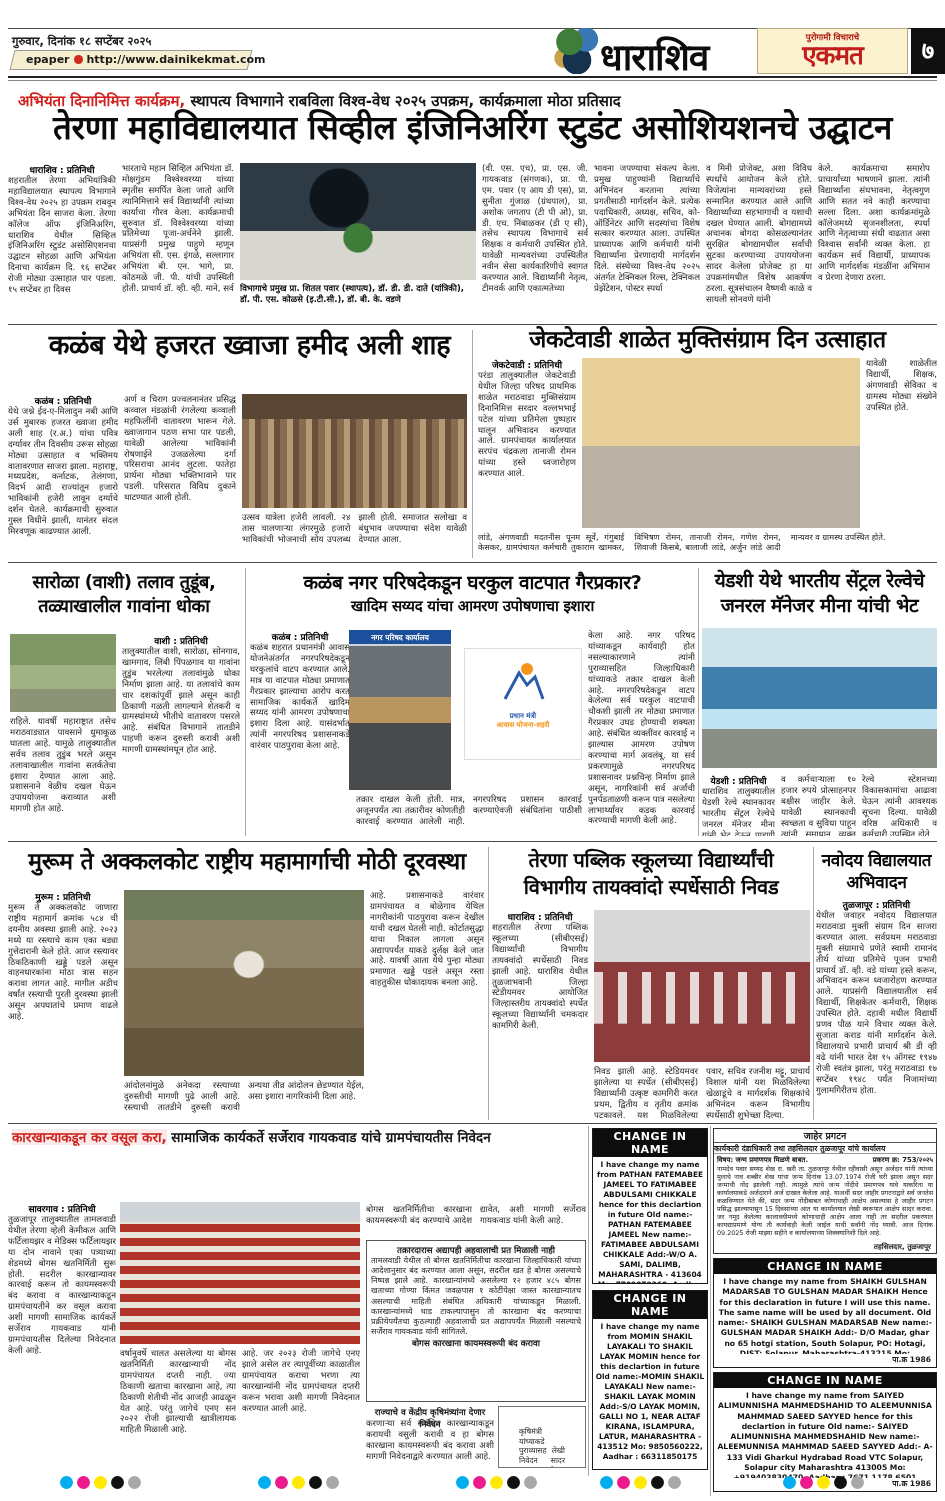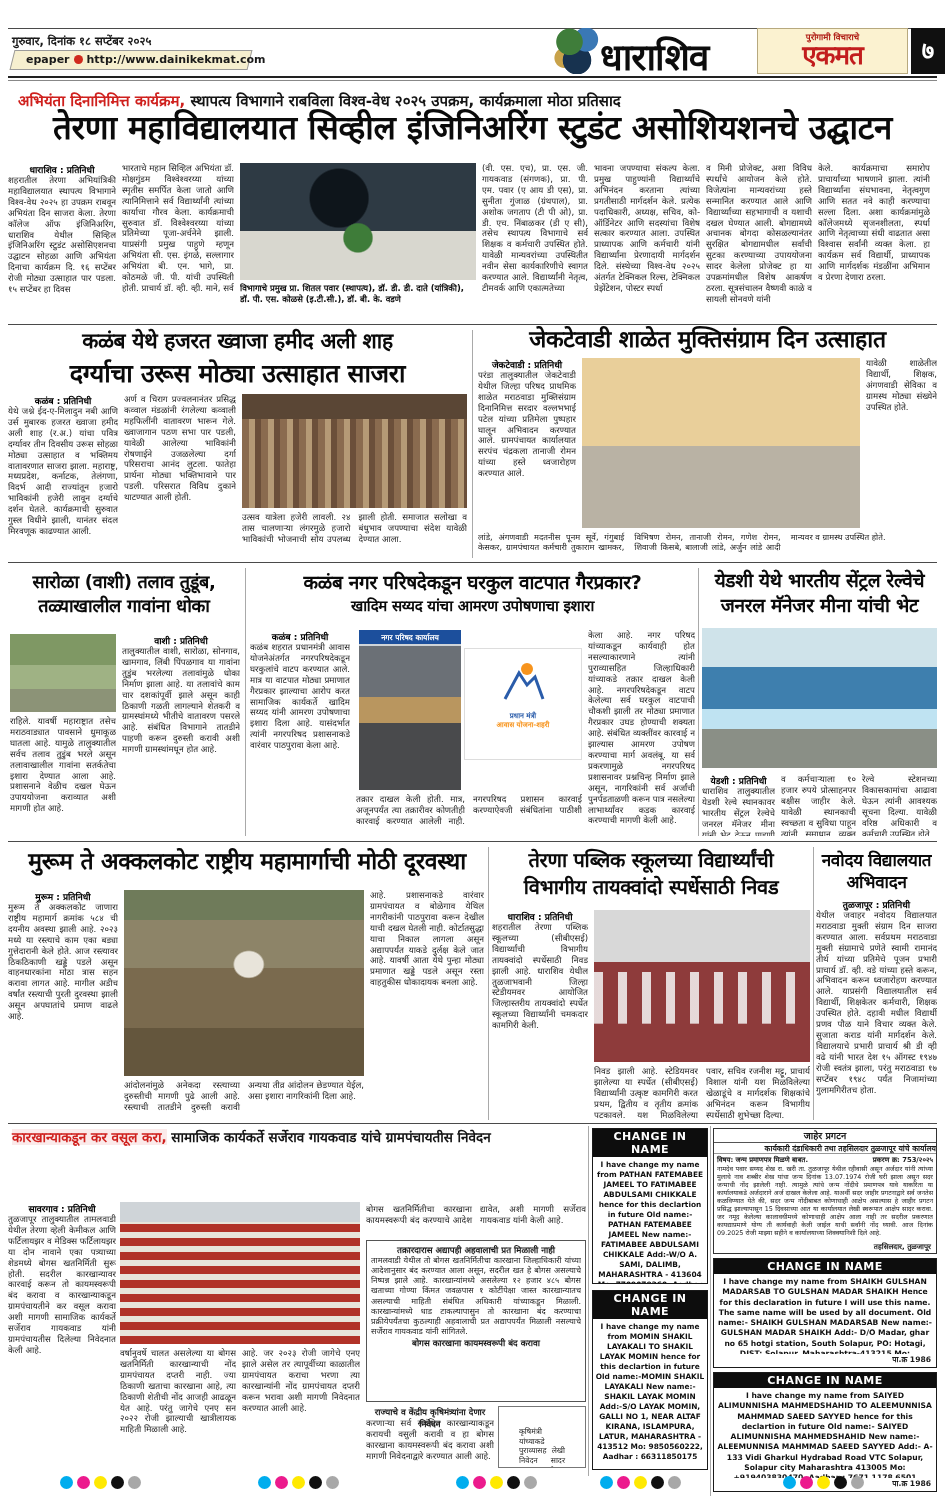--- a/index.html
+++ b/index.html
@@ -72,22 +72,21 @@
       linear-gradient(180deg,#2e3a44 0 58%,#d8d7cf 58% 100%);"></div>
   <div class="abs cap" style="left:240px;top:283px;width:236px;height:36px;">विभागाचे प्रमुख प्रा. शितल पवार (स्थापत्य), डॉ. डी. डी. दाते (यांत्रिकी), डॉ. पी. एस. कोळसे (इ.टी.सी.), डॉ. बी. के. वडणे</div>
 
   <div class="abs j" style="left:482px;top:163px;width:106px;height:158px;">(वी. एस. एच), प्रा. एस. जी. गायकवाड (संगणक), प्रा. पी. एम. पवार (ए आय डी एस), प्रा. सुनीता गुंजाळ (ग्रंथपाल), प्रा. अशोक जगताप (टी पी ओ), प्रा. डी. एच. निंबाळकर (डी ए सी), तसेच स्थापत्य विभागाचे सर्व शिक्षक व कर्मचारी उपस्थित होते. यावेळी मान्यवरांच्या उपस्थितीत नवीन सेसा कार्यकारिणीचे स्वागत करण्यात आले. विद्यार्थ्यांनी नेतृत्व, टीमवर्क आणि एकात्मतेच्या</div>
   <div class="abs j" style="left:594px;top:163px;width:106px;height:158px;">भावना जपण्याचा संकल्प केला. प्रमुख पाहुण्यांनी विद्यार्थ्यांचे अभिनंदन करताना त्यांच्या प्रगतीसाठी मार्गदर्शन केले. प्रत्येक पदाधिकारी, अध्यक्ष, सचिव, को-ऑर्डिनेटर आणि सदस्यांचा विशेष सत्कार करण्यात आला. उपस्थित प्राध्यापक आणि कर्मचारी यांनी विद्यार्थ्यांना प्रेरणादायी मार्गदर्शन दिले. संस्थेच्या विश्व-वेध २०२५ अंतर्गत टेक्निकल रिल्स, टेक्निकल प्रेझेंटेशन, पोस्टर स्पर्धा</div>
   <div class="abs j" style="left:706px;top:163px;width:106px;height:158px;">व मिनी प्रोजेक्ट, अशा विविध स्पर्धांचे आयोजन केले होते. विजेत्यांना मान्यवरांच्या हस्ते सन्मानित करण्यात आले आणि विद्यार्थ्यांच्या सहभागाची व यशाची दखल घेण्यात आली. बोगद्यामध्ये अचानक बोगदा कोसळल्यानंतर सुरक्षित बोगद्यामधील सर्वांची सुटका करण्याच्या उपाययोजना सादर केलेला प्रोजेक्ट हा या उपक्रमांमधील विशेष आकर्षण ठरला. सूत्रसंचालन वैष्णवी काळे व सायली सोनवणे यांनी</div>
   <div class="abs j" style="left:818px;top:163px;width:112px;height:158px;">केले. कार्यक्रमाचा समारोप प्राचार्यांच्या भाषणाने झाला. त्यांनी विद्यार्थ्यांना संघभावना, नेतृत्वगुण आणि सतत नवे काही करण्याचा सल्ला दिला. अशा कार्यक्रमांमुळे कॉलेजमध्ये सृजनशीलता, स्पर्धा आणि नेतृत्वाच्या संधी वाढतात असा विश्वास सर्वांनी व्यक्त केला. हा कार्यक्रम सर्व विद्यार्थी, प्राध्यापक आणि मार्गदर्शक मंडळींना अभिमान व प्रेरणा देणारा ठरला.</div>
 
   <div class="hr" style="top:324px;"></div>
 
-  <div class="abs hl" style="left:8px;top:330px;width:459px;font-size:21px;">कळंब येथे हजरत ख्वाजा हमीद अली शाह</div>
-  <div class="abs hl" style="left:8px;top:360px;width:459px;font-size:25px;">दर्ग्याचा उरूस मोठ्या उत्साहात साजरा</div>
+  <div class="abs hl" style="left:20px;top:330px;width:459px;font-size:27px;">कळंब येथे हजरत ख्वाजा हमीद अली शाह</div>
   <div class="abs dl" style="left:8px;top:394px;width:110px;">कळंब : प्रतिनिधी</div>
   <div class="abs j" style="left:8px;top:406px;width:110px;height:150px;">येथे जश्ने ईद-ए-मिलादुन नबी आणि उर्स मुबारक हजरत ख्वाजा हमीद अली शाह (र.अ.) यांचा पवित्र दर्ग्यावर तीन दिवसीय उरूस सोहळा मोठ्या उत्साहात व भक्तिमय वातावरणात साजरा झाला. महाराष्ट्र, मध्यप्रदेश, कर्नाटक, तेलंगणा, विदर्भ आदी राज्यांतून हजारो भाविकांनी हजेरी लावून दर्ग्याचे दर्शन घेतले. कार्यक्रमाची सुरुवात गुस्ल विधीने झाली, यानंतर संदल मिरवणूक काढण्यात आली.</div>
   <div class="abs j" style="left:124px;top:394px;width:112px;height:162px;">अर्ण व चिराग प्रज्वलनानंतर प्रसिद्ध कव्वाल मंडळांनी रंगलेल्या कव्वाली महफिलींनी वातावरण भारून गेले. ख्वाजागान पठण सभा पार पडली, यावेळी आलेल्या भाविकांनी रोषणाईने उजळलेल्या दर्गा परिसराचा आनंद लुटला. फातेहा प्रार्थना मोठ्या भक्तिभावाने पार पडली. परिसरात विविध दुकाने थाटण्यात आली होती.</div>
   <div class="photo" style="left:242px;top:394px;width:225px;height:114px;background:
       linear-gradient(180deg,#5a4635 0 22%,transparent 22%),
       repeating-linear-gradient(90deg,#8a6b4f 0 7px,#b59a76 7px 13px,#6b4f3a 13px 19px),#9a7c5d;"></div>
   <div class="abs j" style="left:242px;top:512px;width:225px;height:44px;column-count:2;column-gap:8px;">उत्सव यात्रेला हजेरी लावली. २४ तास चालणाऱ्या लंगरमुळे हजारो भाविकांची भोजनाची सोय उपलब्ध झाली होती. समाजात सलोखा व बंधुभाव जपण्याचा संदेश यावेळी देण्यात आला.</div>
 
   <div class="vr" style="left:472px;top:330px;height:228px;"></div>
 
@@ -109,21 +108,21 @@
   <div class="abs j" style="left:10px;top:716px;width:106px;height:120px;">राहिले. यावर्षी महाराष्ट्रात तसेच मराठवाड्यात पावसाने धुमाकूळ घातला आहे. यामुळे तालुक्यातील सर्वच तलाव तुडुंब भरले असून तलावाखालील गावांना सतर्कतेचा इशारा देण्यात आला आहे. प्रशासनाने वेळीच दखल घेऊन उपाययोजना कराव्यात अशी मागणी होत आहे.</div>
   <div class="abs dl" style="left:122px;top:634px;width:118px;">वाशी : प्रतिनिधी</div>
   <div class="abs j" style="left:122px;top:646px;width:118px;height:190px;">तालुक्यातील वाशी, सारोळा, सोनगाव, खामगाव, लिंबी पिंपळगाव या गावांना तुडुंब भरलेल्या तलावांमुळे धोका निर्माण झाला आहे. या तलावांचे काम चार दशकांपूर्वी झाले असून काही ठिकाणी गळती लागल्याने शेतकरी व ग्रामस्थांमध्ये भीतीचे वातावरण पसरले आहे. संबंधित विभागाने तातडीने पाहणी करून दुरुस्ती करावी अशी मागणी ग्रामस्थांमधून होत आहे.</div>
 
   <div class="vr" style="left:245px;top:568px;height:268px;"></div>
 
   <div class="abs hl" style="left:250px;top:572px;width:445px;font-size:19px;">कळंब नगर परिषदेकडून घरकुल वाटपात गैरप्रकार?</div>
   <div class="abs hl" style="left:250px;top:598px;width:445px;font-size:15px;">खादिम सय्यद यांचा आमरण उपोषणाचा इशारा</div>
   <div class="abs dl" style="left:250px;top:630px;width:100px;">कळंब : प्रतिनिधी</div>
   <div class="abs j" style="left:250px;top:642px;width:100px;height:194px;">कळंब शहरात प्रधानमंत्री आवास योजनेअंतर्गत नगरपरिषदेकडून घरकुलांचे वाटप करण्यात आले. मात्र या वाटपात मोठ्या प्रमाणात गैरप्रकार झाल्याचा आरोप करत सामाजिक कार्यकर्ते खादिम सय्यद यांनी आमरण उपोषणाचा इशारा दिला आहे. यासंदर्भात त्यांनी नगरपरिषद प्रशासनाकडे वारंवार पाठपुरावा केला आहे.</div>
-  <div class="photo" style="left:359px;top:630px;width:102px;height:160px;background:
+  <div class="photo" style="left:349px;top:630px;width:102px;height:160px;background:
       linear-gradient(180deg,#cfd4d8 0 10%,#6b7076 10% 42%,#b9965f 42% 58%,#494a4c 58% 100%);">
     <div class="signbar">नगर परिषद कार्यालय</div>
   </div>
   <div class="abs" style="left:464px;top:648px;width:118px;height:112px;background:#fff;border:1px solid #ddd;text-align:center;">
     <svg width="52" height="52" viewBox="0 0 52 52" style="margin-top:6px;">
       <circle cx="30" cy="14" r="6" fill="#f7941d"></circle>
       <path d="M8 44 L22 18 L30 30 L38 22 L46 44" fill="none" stroke="#2a5caa" stroke-width="3"></path>
     </svg>
     <div style="font-size:7px;color:#2a5caa;font-weight:bold;">प्रधान मंत्री</div>
     <div style="font-size:7px;color:#f7941d;font-weight:bold;">आवास योजना-शहरी</div>
@@ -208,21 +207,21 @@
   <div class="abs cinbox" style="left:592px;top:1290px;width:116px;height:180px;">
     <div class="cinhead">CHANGE IN NAME</div>
     <div class="cinbody" style="height:146px;">I have change my name from MOMIN SHAKIL LAYAKALI TO SHAKIL LAYAK MOMIN hence for this declartion in future Old name:-MOMIN SHAKIL LAYAKALI New name:- SHAKIL LAYAK MOMIN Add:-S/O LAYAK MOMIN, GALLI NO 1, NEAR ALTAF KIRANA, ISLAMPURA, LATUR, MAHARASHTRA - 413512 Mo: 9850560222, Aadhar : 66311850175</div>
     <div class="cinref">पा.क्र 1986</div>
   </div>
 
   <div class="vr" style="left:710px;top:1126px;height:370px;"></div>
 
   <div class="abs" style="left:713px;top:1128px;width:224px;height:126px;border:1px solid #333;overflow:hidden;">
     <div style="font-size:9.5px;font-weight:bold;text-align:center;border-bottom:1px solid #555;">जाहेर प्रगटन</div>
-    <div style="font-size:7.6px;font-weight:bold;text-align:right;border-bottom:1px solid #999;">कार्यकारी दंडाधिकारी तथा तहसिलदार तुळजापूर यांचे कार्यालय</div>
+    <div style="font-size:7.6px;font-weight:bold;text-align:left;border-bottom:1px solid #999;">कार्यकारी दंडाधिकारी तथा तहसिलदार तुळजापूर यांचे कार्यालय</div>
     <div style="display:flex;justify-content:space-between;font-size:6.8px;font-weight:bold;padding:1px 3px;">
       <span>विषय: जन्म प्रमाणपत्र मिळणे बाबत.</span>
       <span>प्रकरण क्र: 753/२०२५</span>
     </div>
     <div class="j" style="font-size:6.4px;line-height:1.25;padding:0 3px;height:76px;">नामदेव पवार सय्यद शेख रा. खरी ता. तुळजापूर येथील रहीवासी असून अर्जदार यांनी त्यांच्या मुलाचे नाव शब्बीर शेख यांचा जन्म दिनांक 13.07.1974 रोजी घरी झाला असून सदर जन्माची नोंद झालेली नाही. त्यामुळे त्यांचे जन्म नोंदीचे प्रमाणपत्र यावे याकरिता या कार्यालयाकडे अर्जदाराने अर्ज दाखल केलेला आहे. याअर्थी सदर जाहीर प्रगटनाद्वारे सर्व जनतेस कळविण्यात येते की, सदर जन्म नोंदीबाबत कोणाचाही आक्षेप असल्यास हे जाहीर प्रगटन प्रसिद्ध झाल्यापासून 15 दिवसाच्या आत या कार्यालयात लेखी स्वरूपात आक्षेप सादर करावा. जर नमूद केलेल्या कालावधीमध्ये कोणाचाही आक्षेप आला नाही तर सदरील प्रकरणात कायद्याप्रमाणे योग्य ती कार्यवाही केली जाईल याची सर्वांनी नोंद घ्यावी. आज दिनांक 09.2025 रोजी माझ्या सहीने व कार्यालयाच्या शिक्क्यानिशी दिले आहे.</div>
     <div style="font-size:7.2px;font-weight:bold;text-align:right;padding:0 5px;">तहसिलदार, तुळजापूर</div>
   </div>
 
   <div class="abs cinbox" style="left:713px;top:1258px;width:224px;height:110px;">
     <div class="cinhead">CHANGE IN NAME</div>

